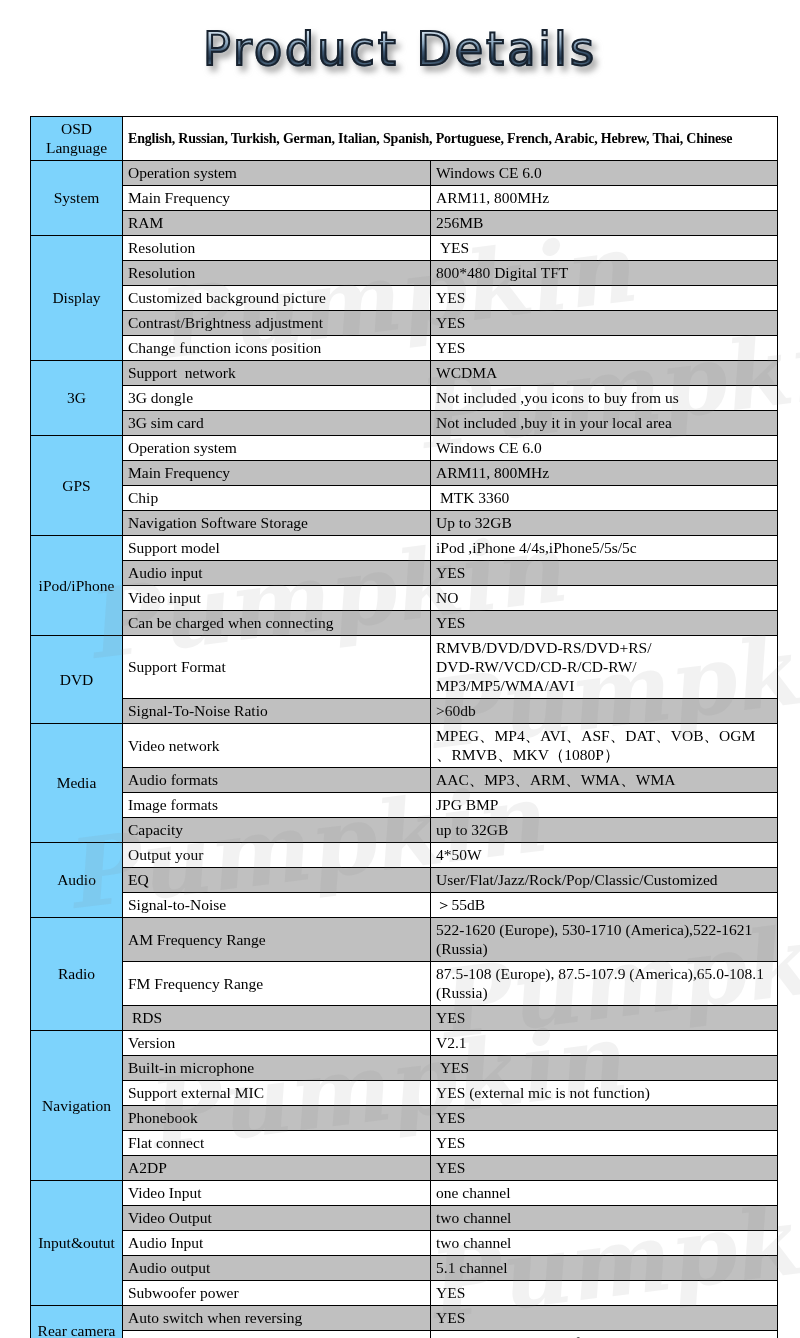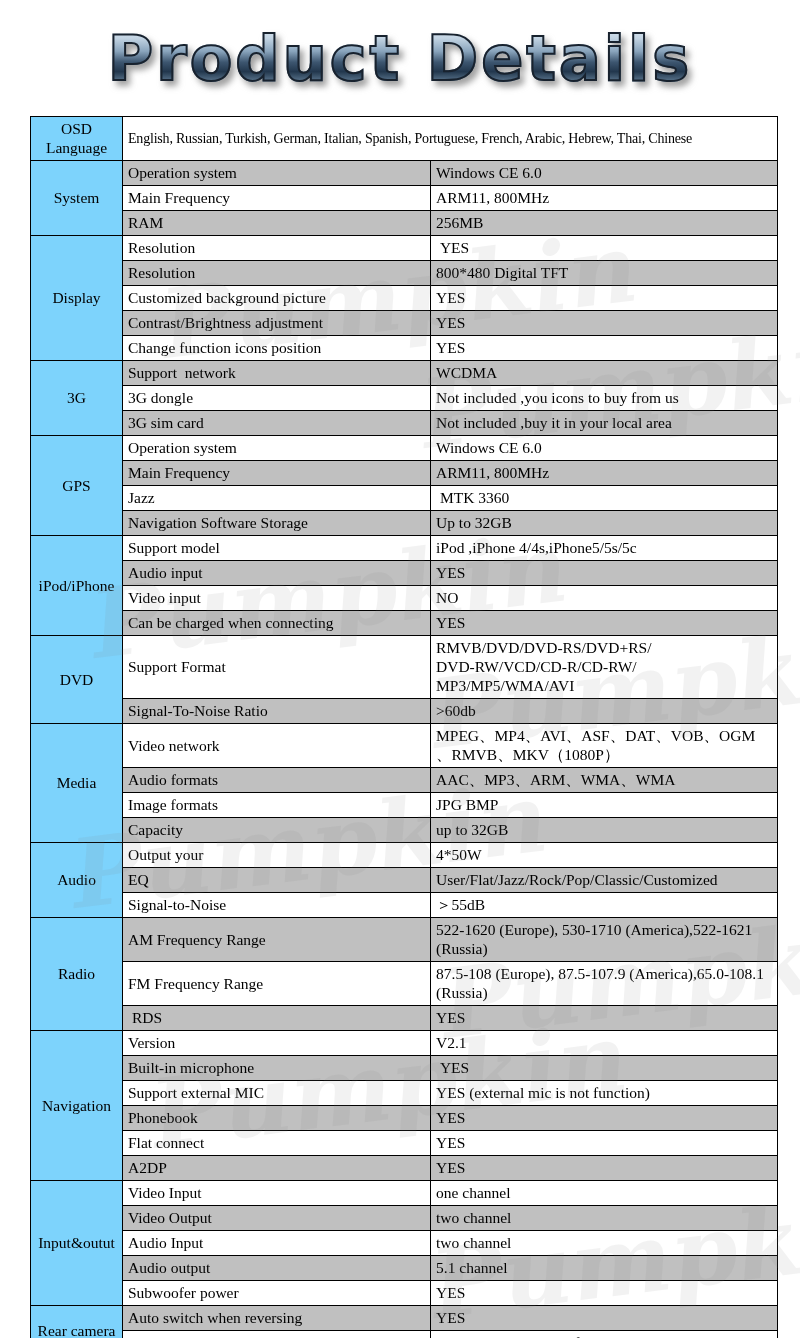--- a/index.html
+++ b/index.html
@@ -4,22 +4,22 @@
 <style>
   * { margin: 0; padding: 0; box-sizing: border-box; }
   html, body { width: 800px; height: 1338px; background: #ffffff; overflow: hidden; }
   body { position: relative; font-family: "Liberation Serif", serif; color: #000; }
 
   
   .title-wrap { text-align: center; margin-top: 22px; height: 62px; position: relative; z-index: 3; }
   .title-text {
     display: inline-block;
     font-family: "DejaVu Sans", sans-serif;
-    font-weight: bold;
-    font-size: 62px;
+    font-weight: normal;
+    font-size: 46px;
     letter-spacing: 3px;
     color: #51677d; 
     background: linear-gradient(180deg, #e6eff7 0%, #c3d4e3 22%, #8aa5bd 40%, #3d5670 55%, #22374d 68%, #5d7890 82%, #9db2c4 100%);
     -webkit-background-clip: text;
     background-clip: text;
     -webkit-text-fill-color: transparent;
     -webkit-text-stroke: 2px #18222e;
     filter: drop-shadow(4px 5px 3px rgba(110,110,110,0.65));
   }
 
@@ -49,21 +49,21 @@
     border: 1px solid #000;
     padding: 2px 5px 3px 5px;
     vertical-align: middle;
     line-height: 19px;
     white-space: pre-wrap;
     overflow: hidden;
   }
   .c-group { text-align: center; background: #7dd3fc; }
   tr.shade-row .c-label, tr.shade-row .c-value { background: #c0c0c0; }
   .osd-langs {
-    font-weight: normal;
+    font-weight: bold;
     white-space: nowrap;
     font-size: 14px;
     letter-spacing: -0.2px;
   }
 </style>
 </head>
 <body>
 
 <div class="title-wrap">
   <span class="title-text">Product Details</span>
@@ -141,21 +141,21 @@
       <tr>
         <td class="c-group" rowspan="4">GPS</td>
     <td class="c-label">Operation system</td>
     <td class="c-value">Windows CE 6.0</td>
   </tr>
       <tr class="shade-row">
     <td class="c-label">Main Frequency</td>
     <td class="c-value">ARM11, 800MHz</td>
   </tr>
       <tr>
-    <td class="c-label">Jazz</td>
+    <td class="c-label">Chip</td>
     <td class="c-value"> MTK 3360</td>
   </tr>
       <tr class="shade-row">
     <td class="c-label">Navigation Software Storage</td>
     <td class="c-value">Up to 32GB</td>
   </tr>
       <tr>
         <td class="c-group" rowspan="4">iPod/iPhone</td>
     <td class="c-label">Support model</td>
     <td class="c-value">iPod ,iPhone 4/4s,iPhone5/5s/5c</td>

